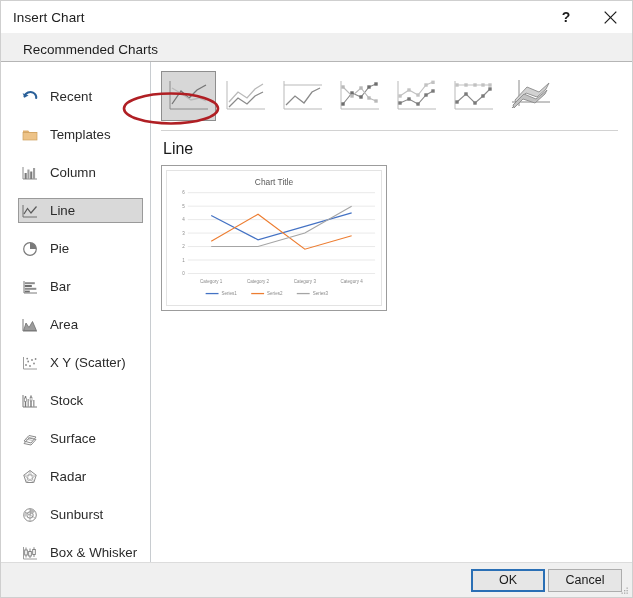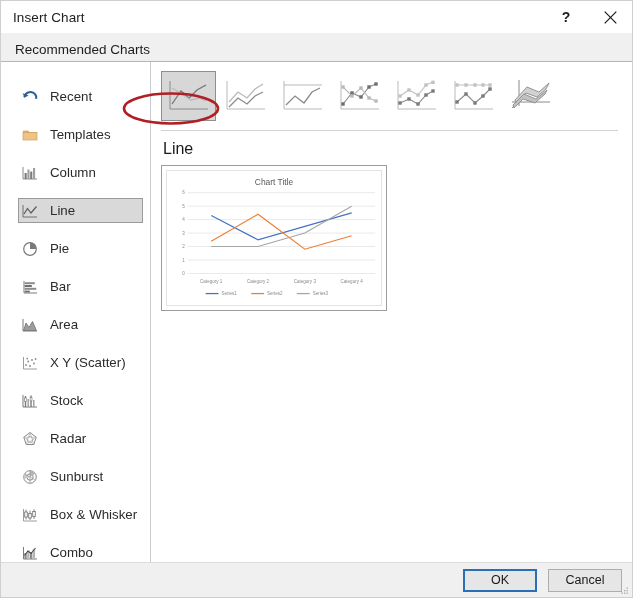--- a/index.html
+++ b/index.html
@@ -52,20 +52,21 @@
   #close-btn svg { display:block; }
 
   
   #tabstrip {
     flex: 0 0 28px;
     height: 28px;
     background: #f0f0f0;
     position: relative;
     display: flex;
     align-items: flex-end;
+    padding-left: 8px;
   }
   .tab {
     height: 25px;
     padding: 0 13px 0 13px;
     display: flex;
     align-items: center;
     font-size: 13.5px;
     color: #1d1d1d;
     background: transparent;
     border: 1px solid transparent;
@@ -178,21 +179,21 @@
   
   #footer {
     flex: 0 0 35px;
     height: 35px;
     background: #f0f0f0;
     border-top: 1px solid #dcdcdc;
     display: flex;
     align-items: center;
     justify-content: flex-end;
     padding-right: 10px;
-    gap: 11px;
+    gap: 3px;
     position: relative;
   }
   .dlg-btn {
     width: 74px; height: 23px;
     font-size: 12.5px;
     font-family: "Liberation Sans", sans-serif;
     color: #1a1a1a;
     background: #e6e6e6;
     border: 1px solid #adadad;
     cursor: default;
@@ -336,20 +337,29 @@
           <line x1="4.5" y1="4" x2="4.5" y2="15" stroke="#7a7a7a" stroke-width="1.4"></line>
           <line x1="7.2" y1="7" x2="7.2" y2="15" stroke="#9c9c9c" stroke-width="1.4"></line>
           <line x1="10" y1="3.5" x2="10" y2="15" stroke="#7a7a7a" stroke-width="1.4"></line>
           <line x1="12.8" y1="8" x2="12.8" y2="15" stroke="#9c9c9c" stroke-width="1.4"></line>
           <rect x="3.6" y="6" width="1.9" height="3.4" fill="#ffffff" stroke="#7a7a7a" stroke-width="0.6"></rect>
           <rect x="9.1" y="5.5" width="1.9" height="3.4" fill="#ffffff" stroke="#7a7a7a" stroke-width="0.6"></rect>
         </svg>
         <span class="side-label">Stock</span>
       </div>
 
+      <div class="side-item">
+        <svg class="side-icon" viewBox="0 0 18 18">
+          <path d="M3 11 L8 5.5 L15 7 L10 13 Z" fill="none" stroke="#8a8a8a" stroke-width="1"></path>
+          <path d="M3 13.5 L8 8 L15 9.5 L10 15 Z" fill="none" stroke="#8a8a8a" stroke-width="1"></path>
+          <line x1="4.5" y1="9" x2="11.5" y2="10.5" stroke="#9c9c9c" stroke-width="0.7"></line>
+          <line x1="6.5" y1="7" x2="13" y2="8.5" stroke="#9c9c9c" stroke-width="0.7"></line>
+        </svg>
+        <span class="side-label">Surface</span>
+      </div>
 
       <div class="side-item">
         <svg class="side-icon" viewBox="0 0 18 18">
           <polygon points="9,2.5 15.2,7.2 12.8,14.5 5.2,14.5 2.8,7.2" fill="none" stroke="#8a8a8a" stroke-width="1"></polygon>
           <polygon points="9,6 12.2,8.4 11,12.2 7,12.2 5.8,8.4" fill="none" stroke="#a8a8a8" stroke-width="0.8"></polygon>
           <line x1="9" y1="2.5" x2="12.8" y2="14.5" stroke="#a8a8a8" stroke-width="0.6"></line>
           <line x1="9" y1="2.5" x2="5.2" y2="14.5" stroke="#a8a8a8" stroke-width="0.6"></line>
           <line x1="2.8" y1="7.2" x2="15.2" y2="7.2" stroke="#a8a8a8" stroke-width="0.6"></line>
           <line x1="2.8" y1="7.2" x2="12.8" y2="14.5" stroke="#a8a8a8" stroke-width="0.6"></line>
           <line x1="15.2" y1="7.2" x2="5.2" y2="14.5" stroke="#a8a8a8" stroke-width="0.6"></line>

